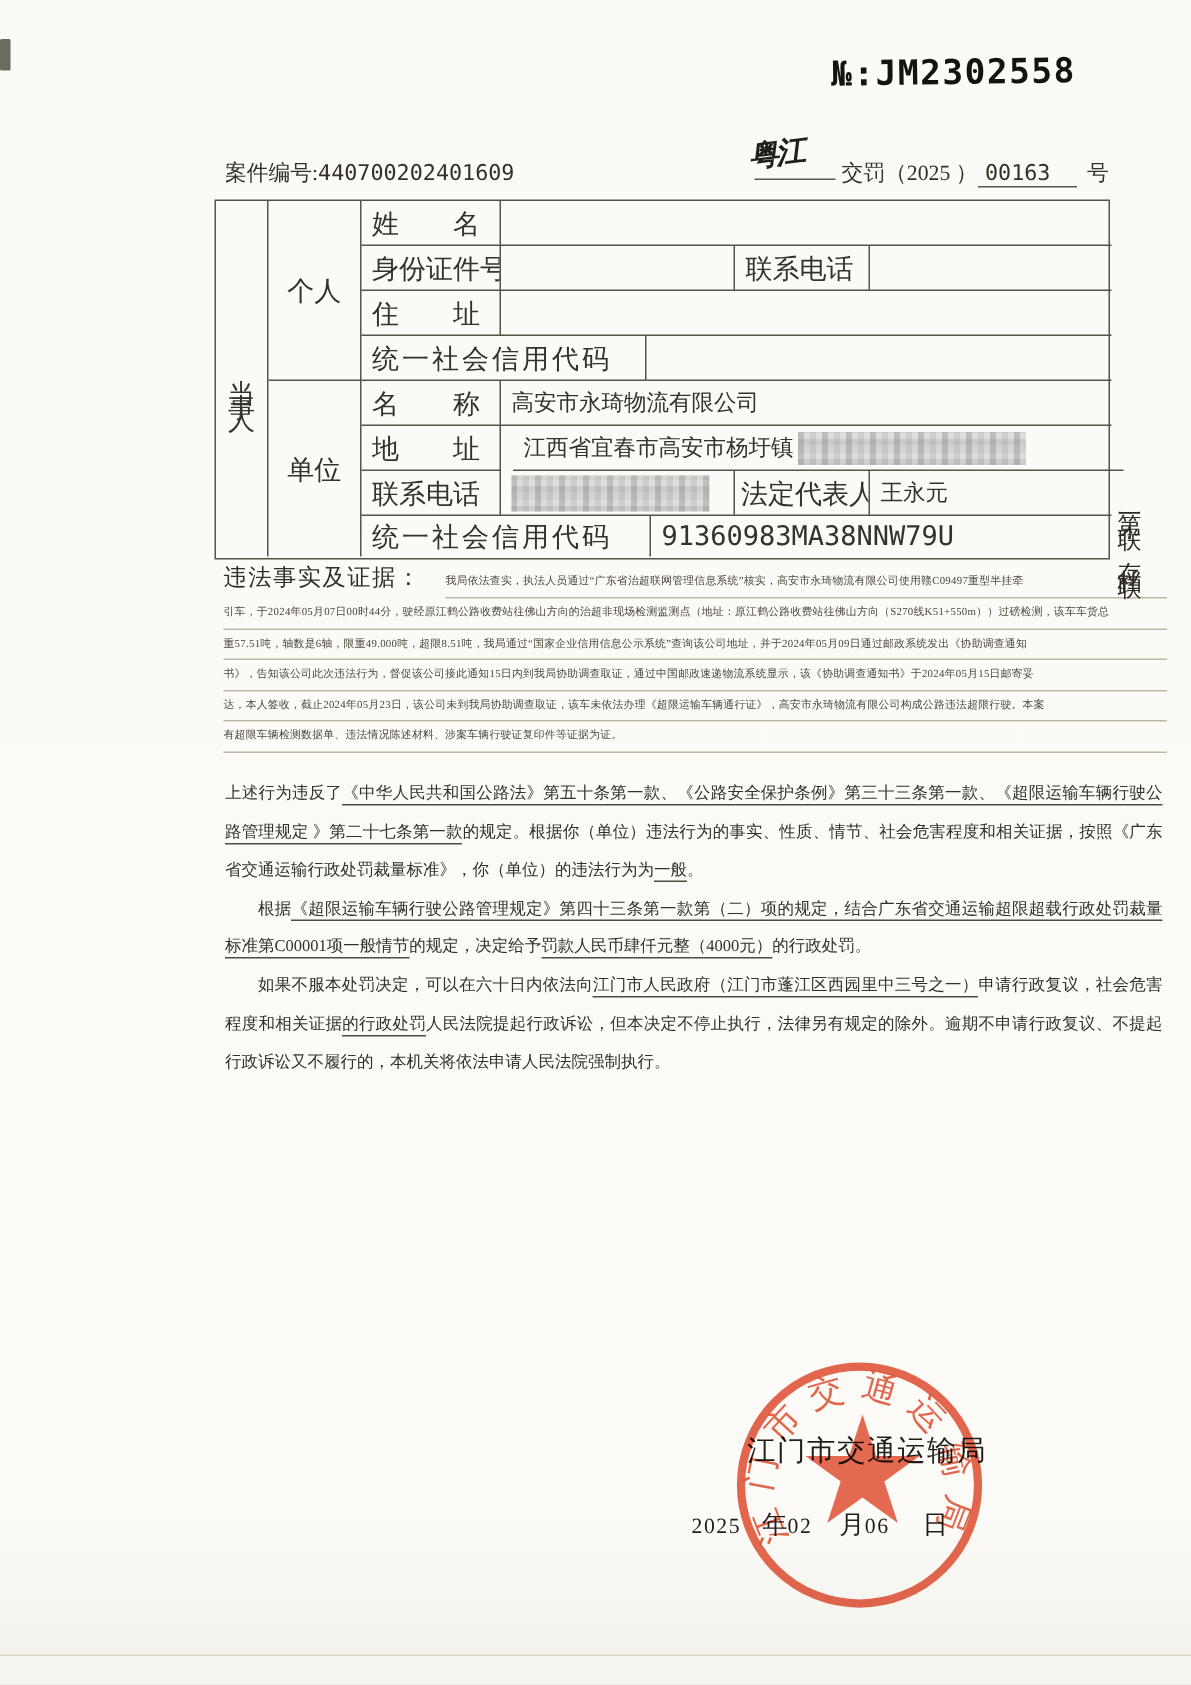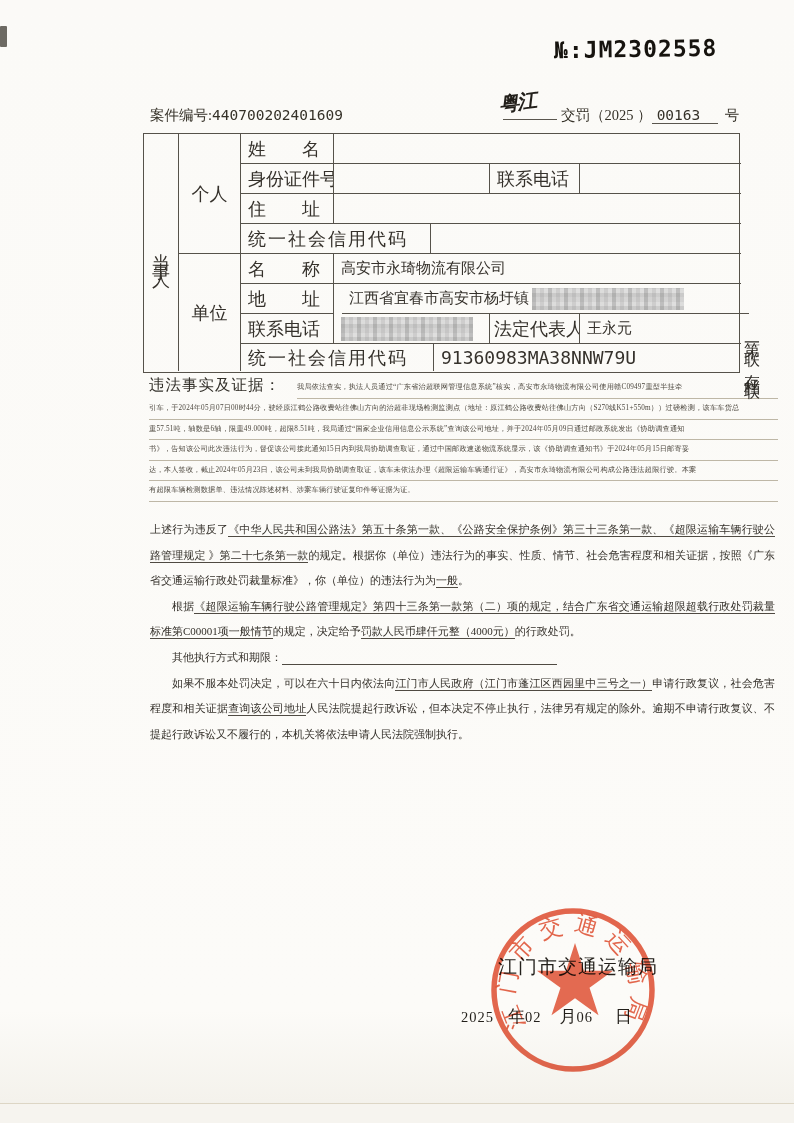--- a/index.html
+++ b/index.html
@@ -130,22 +130,21 @@
     <div class="fline">引车，于2024年05月07日00时44分，驶经原江鹤公路收费站往佛山方向的治超非现场检测监测点（地址：原江鹤公路收费站往佛山方向（S270线K51+550m））过磅检测，该车车货总</div>
     <div class="fline">重57.51吨，轴数是6轴，限重49.000吨，超限8.51吨，我局通过“国家企业信用信息公示系统”查询该公司地址，并于2024年05月09日通过邮政系统发出《协助调查通知</div>
     <div class="fline">书》，告知该公司此次违法行为，督促该公司接此通知15日内到我局协助调查取证，通过中国邮政速递物流系统显示，该《协助调查通知书》于2024年05月15日邮寄妥</div>
     <div class="fline">达，本人签收，截止2024年05月23日，该公司未到我局协助调查取证，该车未依法办理《超限运输车辆通行证》，高安市永琦物流有限公司构成公路违法超限行驶。本案</div>
     <div class="fline">有超限车辆检测数据单、违法情况陈述材料、涉案车辆行驶证复印件等证据为证。</div>
   </div>
 
   <div class="bodytext">
       <p><span>上述行为违反了</span><span class="u">《中华人民共和国公路法》第五十条第一款、《公路安全保护条例》第三十三条第一款、《超限运输车辆行驶公路管理规定 》第二十七条第一款</span><span>的规定。根据你（单位）违法行为的事实、性质、情节、社会危害程度和相关证据，按照《广东省交通运输行政处罚裁量标准》，你（单位）的违法行为为</span><span class="u">一般</span><span>。</span></p>
       <p style="text-indent: 2em;"><span>根据</span><span class="u">《超限运输车辆行驶公路管理规定》第四十三条第一款第（二）项的规定，结合广东省交通运输超限超载行政处罚裁量标准第C00001项一般情节</span><span>的规定，决定给予</span><span class="u">罚款人民币肆仟元整（4000元）</span><span>的行政处罚。</span></p>
-      <p style="text-indent: 2em;"><span>其他执行方式和期限：</span><span class="u">　　　　　　　　　　　　　　　　　　　　　　　　　</span></p>
-      <p style="text-indent: 2em;"><span>如果不服本处罚决定，可以在六十日内依法向</span><span class="u">江门市人民政府（江门市蓬江区西园里中三号之一）</span><span>申请行政复议，社会危害程度和相关证据</span><span class="u">查询该公司地址</span><span>人民法院提起行政诉讼，但本决定不停止执行，法律另有规定的除外。逾期不申请行政复议、不提起行政诉讼又不履行的，本机关将依法申请人民法院强制执行。</span></p>
+      <p style="text-indent: 2em;"><span>如果不服本处罚决定，可以在六十日内依法向</span><span class="u">江门市人民政府（江门市蓬江区西园里中三号之一）</span><span>申请行政复议，社会危害程度和相关证据</span><span class="u">的行政处罚</span><span>人民法院提起行政诉讼，但本决定不停止执行，法律另有规定的除外。逾期不申请行政复议、不提起行政诉讼又不履行的，本机关将依法申请人民法院强制执行。</span></p>
     </div>
 
   <div class="copy-label">第一联：存档联</div>
 
   <div class="authority">江门市交通运输局</div>
 
   <div class="dateline">
     <span class="dnum">2025</span>
     <span class="g14">年</span>
     <span class="dnum">02</span>

